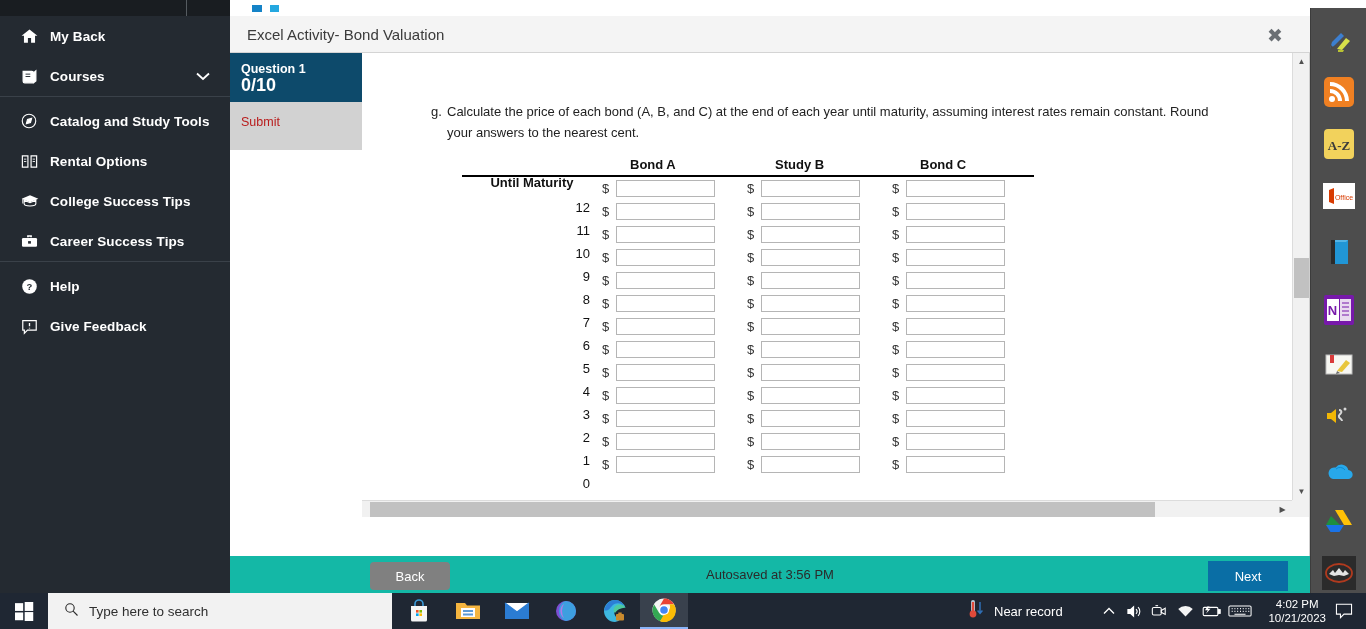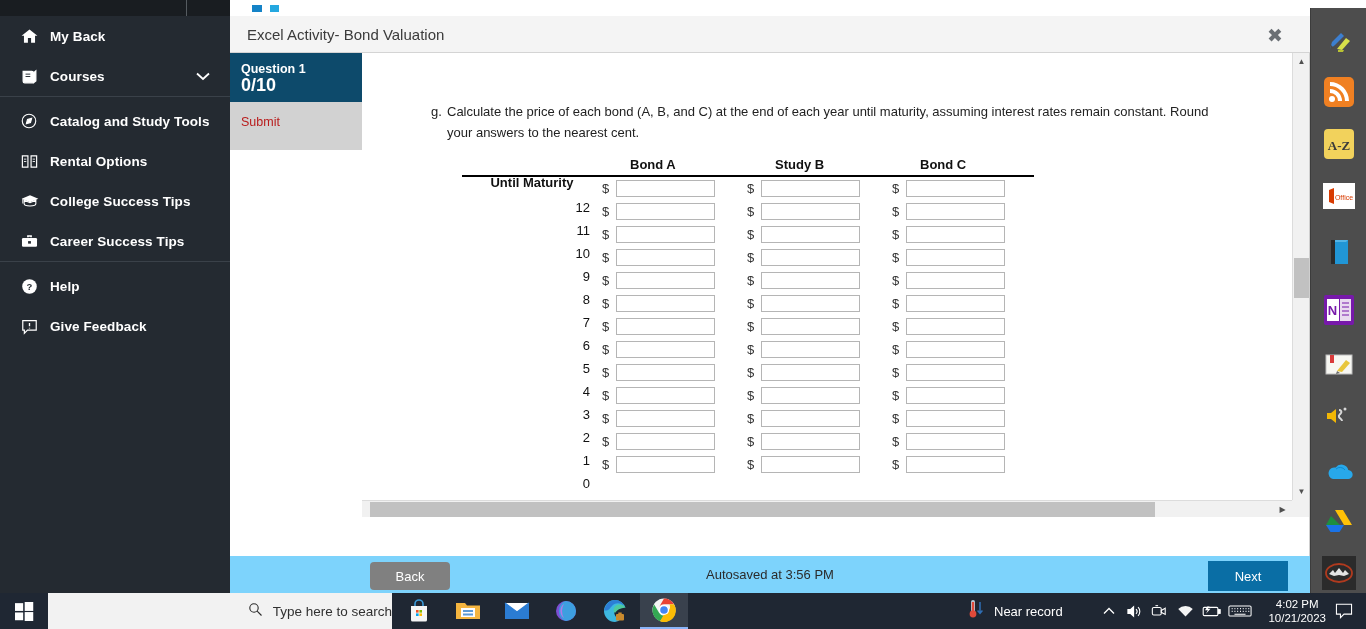--- a/index.html
+++ b/index.html
@@ -155,21 +155,21 @@
     font-size: 8px; color: #505050; cursor: pointer;
   }
   .corner-box {
     position: absolute; right: 0; top: 447px; width: 17px; height: 17px;
     background: #f1f1f1;
   }
 
   
   .act-footer {
     position: absolute; left: 0; top: 540px; width: 1080px; height: 37px;
-    background: #7dd3fc;
+    background: #14b8a6;
   }
   .btn-back {
     position: absolute; left: 140px; top: 6px; width: 80px; height: 28px;
     background: #808080; color: #fff; border: none; border-radius: 4px;
     font-size: 13px; font-family: "Liberation Sans", sans-serif; cursor: pointer;
   }
   .autosave {
     position: absolute; left: 0; right: 0; top: 11px; text-align: center;
     font-size: 13px; color: #2b2b2b;
   }
@@ -206,21 +206,21 @@
   .taskbar {
     position: absolute; left: 0; bottom: 0; width: 1366px; height: 36px;
     background: #1f2733;
   }
   .start-btn {
     position: absolute; left: 0; top: 0; width: 48px; height: 36px;
     display: flex; align-items: center; justify-content: center; cursor: pointer;
   }
   .search-box {
     position: absolute; left: 48px; top: 0; width: 344px; height: 36px;
-    background: #f2f2f2; display: flex; align-items: center; cursor: text; justify-content: flex-end;
+    background: #f2f2f2; display: flex; align-items: center; cursor: text;
   }
   .search-box .sico { margin: 0 10px 0 16px; color: #2b2b2b; }
   .search-box .stext { font-size: 13.5px; color: #303030; }
   .tb-icon {
     position: absolute; top: 0; width: 48px; height: 36px;
     display: flex; align-items: center; justify-content: center; cursor: pointer;
   }
   .tb-icon.active { background: #39414d; border-bottom: 2px solid #8ab4f8; }
   .tray-weather {
     position: absolute; left: 966px; top: 0; height: 36px;

